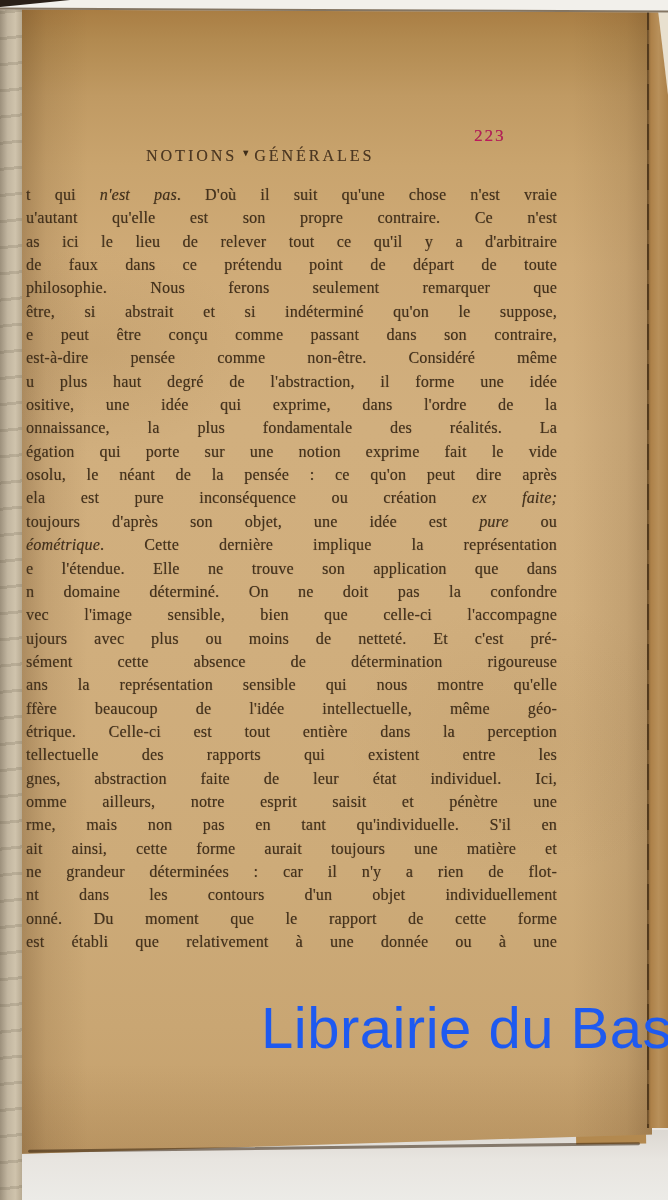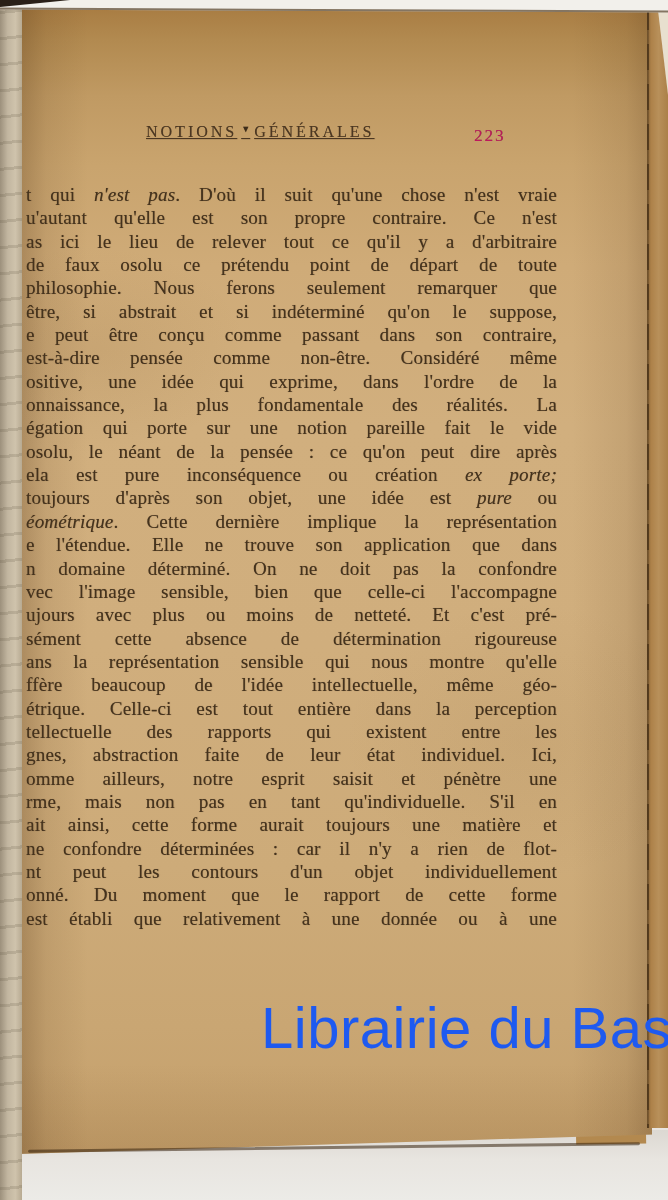--- a/index.html
+++ b/index.html
@@ -42,30 +42,30 @@
     background:
       radial-gradient(220px 150px at 12% 30%,rgba(125,90,45,.10),transparent 70%),
       radial-gradient(260px 200px at 80% 64%,rgba(130,95,50,.08),transparent 70%),
       linear-gradient(90deg,rgba(80,50,20,.30) 0,rgba(80,50,20,.10) 28px,transparent 70px),
       linear-gradient(270deg,rgba(80,50,20,.26) 0,rgba(80,50,20,.10) 26px,transparent 80px),
       linear-gradient(0deg,rgba(115,80,38,.16) 0,transparent 90px);}
   .bottom-edge{position:absolute;left:28px;top:1146px;width:612px;height:3px;z-index:3;
     background:rgba(55,35,15,.55);transform:rotate(-.7deg);border-radius:2px;}
 
   
-  .running-head{position:absolute;left:146px;top:123px;width:240px;z-index:3;
+  .running-head{position:absolute;left:146px;top:147px;width:240px;z-index:3;
     font-size:16px;letter-spacing:3px;color:#4b3722;white-space:nowrap;
-    text-shadow:.3px .3px .6px rgba(60,40,20,.45);text-decoration:underline;}
+    text-shadow:.3px .3px .6px rgba(60,40,20,.45);}
   .running-head .orn{font-size:9px;letter-spacing:0;vertical-align:5px;margin:0 4px;color:#3e2d1a;}
   .page-number{position:absolute;left:474px;top:126px;z-index:3;font-size:17px;color:#be185d;
     letter-spacing:2px;text-shadow:.3px .3px .6px rgba(60,40,20,.45);}
 
   
   .body-text{position:absolute;left:26px;top:183px;width:531px;z-index:3;}
-  .line{height:23.35px;line-height:23.35px;font-size:19px;color:#44321d;
+  .line{height:23.35px;line-height:23.35px;font-size:16px;color:#44321d;
     text-align:justify;text-align-last:justify;overflow:hidden;letter-spacing:.2px;
     text-shadow:.3px .3px .7px rgba(60,42,22,.5);}
   .line .it{font-style:italic;}
 
   
   .watermark{position:absolute;left:261px;top:994px;z-index:8;white-space:nowrap;
     font-family:"Liberation Sans", sans-serif;font-size:58px;font-weight:400;
     color:#1e5af0;letter-spacing:.5px;}
 </style>
 </head>
@@ -84,47 +84,48 @@
   <div class="bottom-edge"></div>
 
   <div class="running-head"><span>NOTIONS</span><span class="orn">▼</span><span>GÉNÉRALES</span></div>
 
   <div class="page-number">223</div>
 
   <div class="body-text" id="body-lines">
       <div class="line"><span>t qui </span><span class="it">n'est pas</span><span>. D'où il suit qu'une chose n'est vraie</span></div>
       <div class="line"><span>u'autant qu'elle est son propre contraire. Ce n'est</span></div>
       <div class="line"><span>as ici le lieu de relever tout ce qu'il y a d'arbitraire</span></div>
-      <div class="line"><span>de faux osolu ce prétendu point de départ de toute</span></div>
+      <div class="line"><span>de faux dans ce prétendu point de départ de toute</span></div>
       <div class="line"><span>philosophie. Nous ferons seulement remarquer que</span></div>
       <div class="line"><span>être, si abstrait et si indéterminé qu'on le suppose,</span></div>
       <div class="line"><span>e peut être conçu comme passant dans son contraire,</span></div>
       <div class="line"><span>est-à-dire pensée comme non-être. Considéré même</span></div>
+      <div class="line"><span>u plus haut degré de l'abstraction, il forme une idée</span></div>
       <div class="line"><span>ositive, une idée qui exprime, dans l'ordre de la</span></div>
       <div class="line"><span>onnaissance, la plus fondamentale des réalités. La</span></div>
-      <div class="line"><span>égation qui porte sur une notion pareille fait le vide</span></div>
+      <div class="line"><span>égation qui porte sur une notion exprime fait le vide</span></div>
       <div class="line"><span>osolu, le néant de la pensée : ce qu'on peut dire après</span></div>
-      <div class="line"><span>ela est pure inconséquence ou création </span><span class="it">ex porte;</span></div>
+      <div class="line"><span>ela est pure inconséquence ou création </span><span class="it">ex faite;</span></div>
       <div class="line"><span>toujours d'après son objet, une idée est </span><span class="it">pure</span><span> ou</span></div>
       <div class="line"><span class="it">éométrique</span><span>. Cette dernière implique la représentation</span></div>
       <div class="line"><span>e l'étendue. Elle ne trouve son application que dans</span></div>
       <div class="line"><span>n domaine déterminé. On ne doit pas la confondre</span></div>
       <div class="line"><span>vec l'image sensible, bien que celle-ci l'accompagne</span></div>
       <div class="line"><span>ujours avec plus ou moins de netteté. Et c'est pré-</span></div>
       <div class="line"><span>sément cette absence de détermination rigoureuse</span></div>
       <div class="line"><span>ans la représentation sensible qui nous montre qu'elle</span></div>
       <div class="line"><span>ffère beaucoup de l'idée intellectuelle, même géo-</span></div>
       <div class="line"><span>étrique. Celle-ci est tout entière dans la perception</span></div>
       <div class="line"><span>tellectuelle des rapports qui existent entre les</span></div>
       <div class="line"><span>gnes, abstraction faite de leur état individuel. Ici,</span></div>
       <div class="line"><span>omme ailleurs, notre esprit saisit et pénètre une</span></div>
       <div class="line"><span>rme, mais non pas en tant qu'individuelle. S'il en</span></div>
       <div class="line"><span>ait ainsi, cette forme aurait toujours une matière et</span></div>
-      <div class="line"><span>ne confondre déterminées : car il n'y a rien de flot-</span></div>
-      <div class="line"><span>nt peut les contours d'un objet individuellement</span></div>
+      <div class="line"><span>ne grandeur déterminées : car il n'y a rien de flot-</span></div>
+      <div class="line"><span>nt dans les contours d'un objet individuellement</span></div>
       <div class="line"><span>onné. Du moment que le rapport de cette forme</span></div>
       <div class="line"><span>est établi que relativement à une donnée ou à une</span></div>
     </div>
 
   <div class="left-pages">
     <div class="marks"></div>
   </div>
 
   <div class="right-pages">
     <div class="seam"></div>

